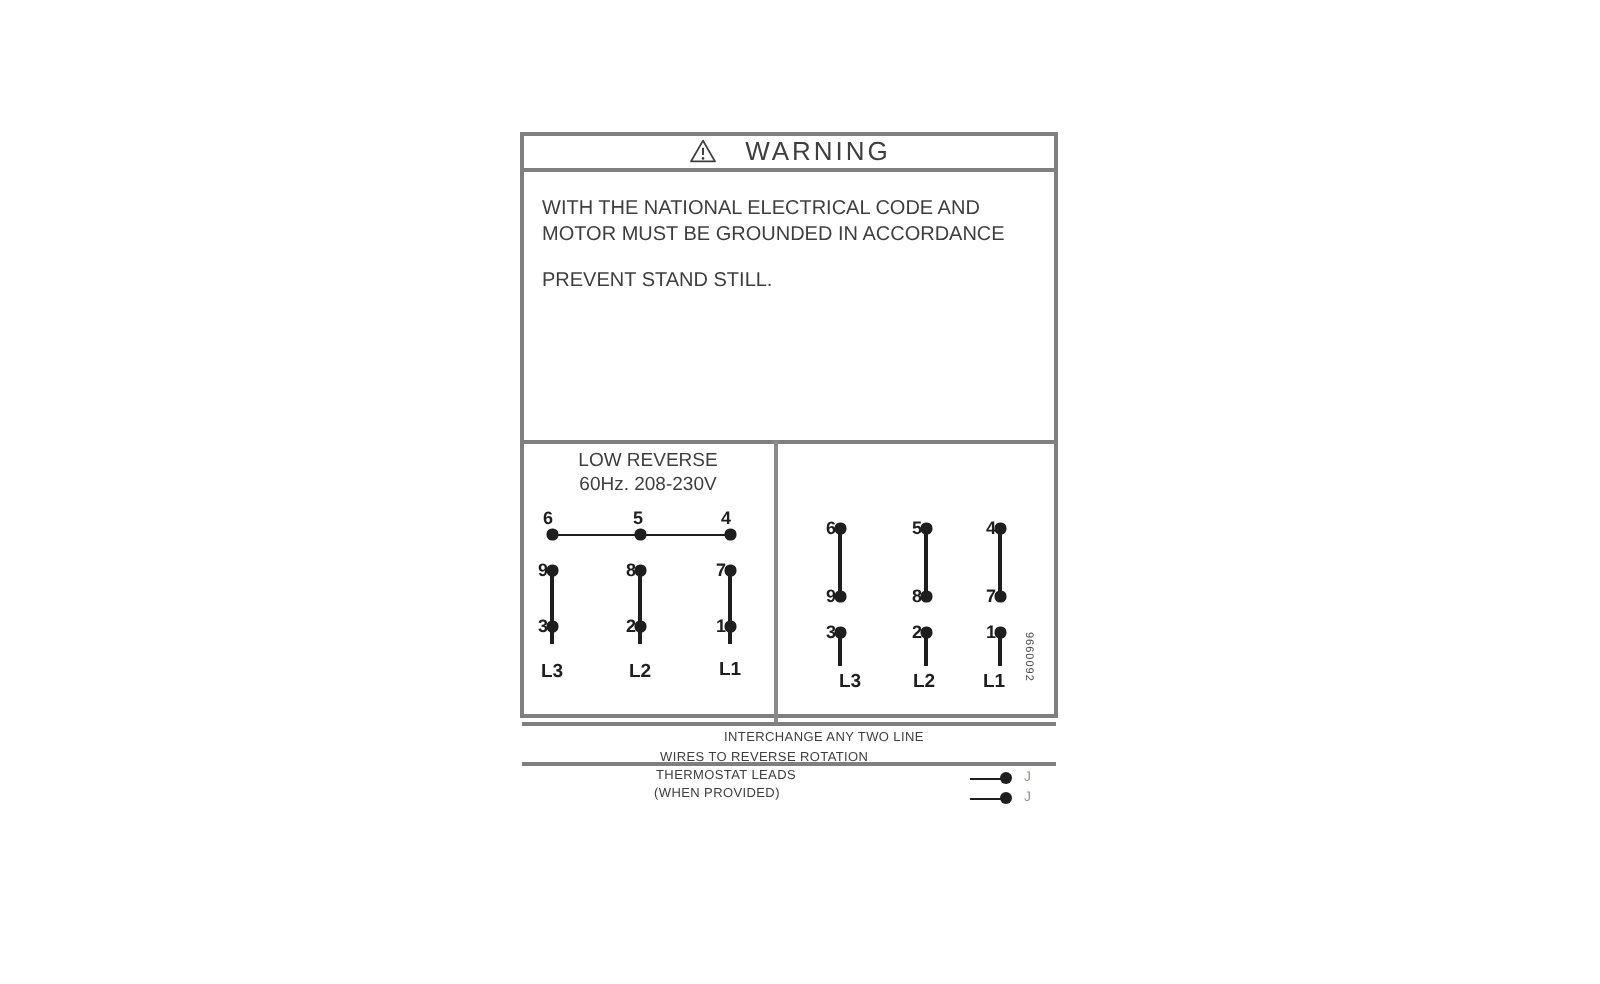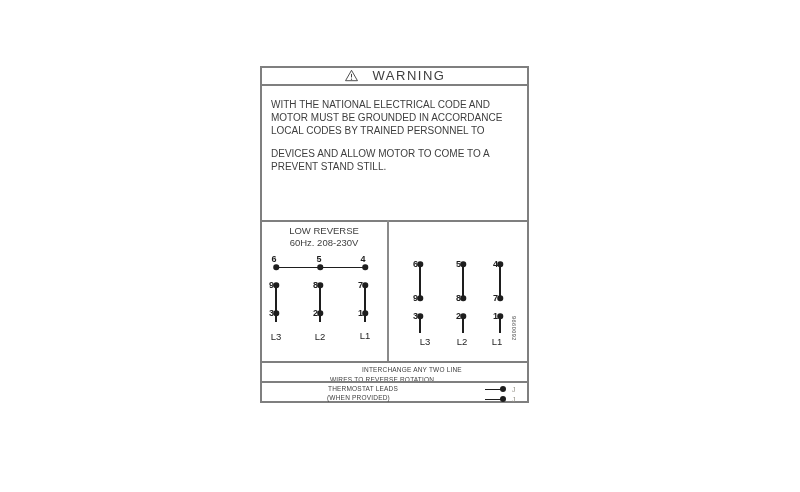--- a/index.html
+++ b/index.html
@@ -1,36 +1,36 @@
 <!DOCTYPE html>
 <html><head>
 <meta charset="utf-8">
 <style>
   html,body{margin:0;padding:0;background:#ffffff;}
   .canvas{position:relative;width:800px;height:492px;background:#ffffff;overflow:hidden;
           font-family:"Liberation Sans",sans-serif;color:#3e3e3e;}
-  .label-box{position:absolute;left:261px;top:67px;width:267px;height:335px;
+  .label-box{position:absolute;left:261px;top:67px;width:267px;height:291px;
              background:#ffffff;outline:2px solid #7f7f7f;outline-offset:-1px;}
   .hline{position:absolute;left:0;width:100%;height:1.5px;background:#7f7f7f;}
   .vline-div{position:absolute;left:126px;top:153px;width:1.5px;height:141px;background:#8a8a8a;}
   .header{position:absolute;left:0;top:0;width:100%;height:17px;display:flex;
           align-items:center;justify-content:center;gap:14px;}
   .warn-title{font-size:13px;letter-spacing:1.5px;color:#3e3e3e;}
   .body-text{position:absolute;left:10px;top:31px;right:8px;font-size:10px;
              line-height:13px;color:#3e3e3e;}
   .para{margin:0 0 10px 0;}
   .vtitle{position:absolute;text-align:center;font-size:9.5px;line-height:12px;color:#3e3e3e;}
   .vtitle-hv{line-height:11px;}
   .tnum{position:absolute;transform:translate(-50%,-50%);font-size:9px;font-weight:700;color:#1e1e1e;}
   .lnum{position:absolute;transform:translate(-100%,-50%);font-size:9px;font-weight:700;color:#1e1e1e;}
   .dot{position:absolute;width:5.5px;height:5.5px;border-radius:50%;background:#1e1e1e;
        transform:translate(-50%,-50%);}
   .wire-h{position:absolute;height:1.5px;background:#1e1e1e;}
   .wire-v{position:absolute;width:1.5px;background:#1e1e1e;}
-  .llab{position:absolute;transform:translate(-50%,-50%);font-size:9.5px;font-weight:400;color:#1e1e1e;}
+  .llab{position:absolute;transform:translate(-50%,-50%);font-size:9.5px;font-weight:700;color:#1e1e1e;}
   .tiny{position:absolute;transform:translateY(-50%);font-size:6.5px;letter-spacing:0.2px;color:#3e3e3e;white-space:nowrap;}
   .lead-line{position:absolute;width:18px;height:1.5px;background:#1e1e1e;}
   .lead-dot{position:absolute;width:6px;height:6px;border-radius:50%;background:#1e1e1e;
             transform:translate(-50%,-50%);}
   .lead-j{position:absolute;transform:translateY(-50%);font-size:7px;color:#97948a;}
   .part-no{position:absolute;left:250px;top:249px;writing-mode:vertical-rl;
            font-size:5.5px;letter-spacing:0.5px;color:#4a4a4a;}
   svg{display:block;}
 </style>
 </head>
@@ -46,24 +46,22 @@
         <circle cx="11" cy="15.7" r="1" fill="#3e3e3e"></circle>
       </svg>
       <span class="warn-title">WARNING</span>
     </div>
     <div class="hline" style="top:17px;"></div>
 
     <div class="body-text">
       <div class="para">
         <div>WITH THE NATIONAL ELECTRICAL CODE AND</div>
         <div>MOTOR MUST BE GROUNDED IN ACCORDANCE</div>
-        <div>LOCAL CODES BY TRAINED PERSONNEL TO</div>
       </div>
       <div class="para">
-        <div>DEVICES AND ALLOW MOTOR TO COME TO A</div>
         <div>PREVENT STAND STILL.</div>
       </div>
     </div>
 
     <div class="hline" style="top:153px;"></div>
     <div class="vline-div"></div>
 
     <div class="vtitle" style="left:0;top:158px;width:126px;">
       <div>LOW REVERSE</div>
       <div>60Hz. 208-230V</div>

